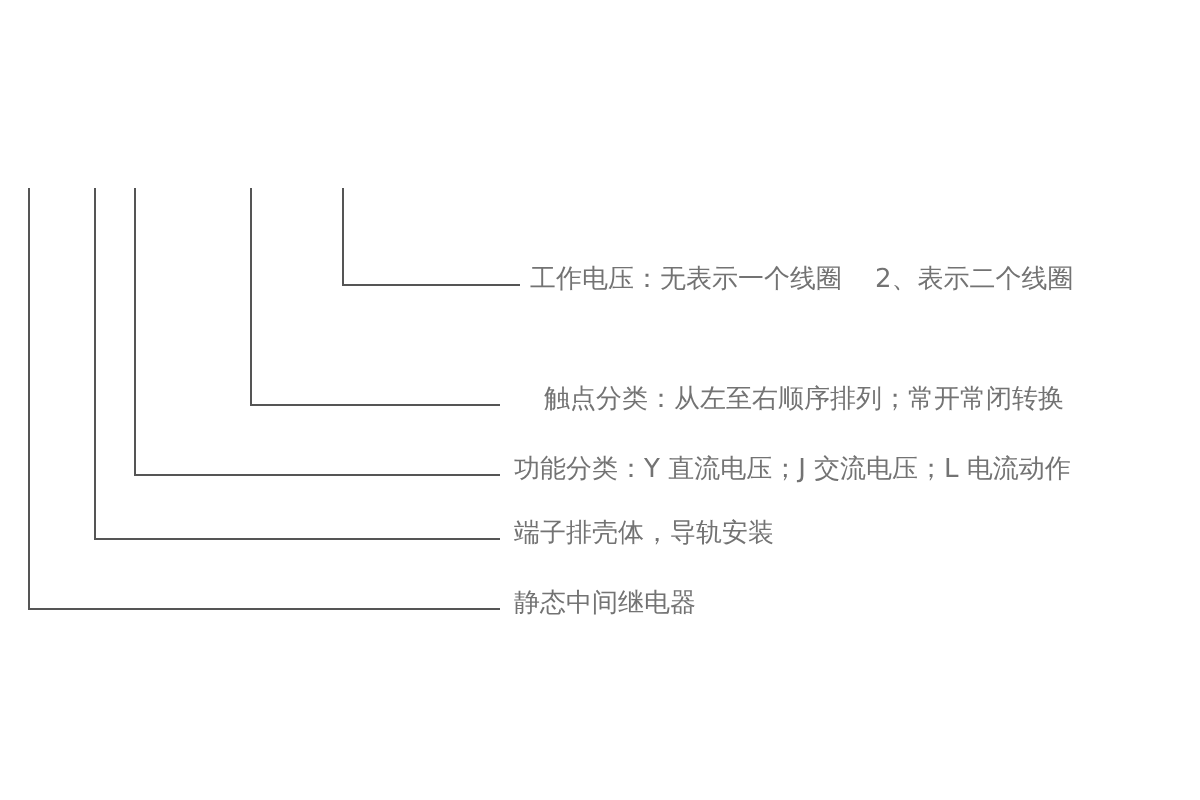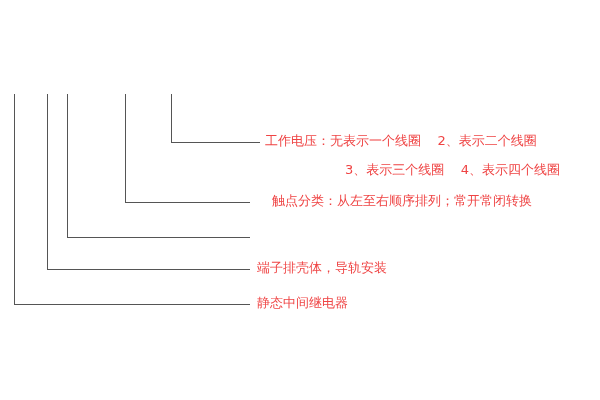--- a/index.html
+++ b/index.html
@@ -34,21 +34,21 @@
   #c-relay    { left: 14px;  top: 94px; width: 236px; height: 211px; }
   #c-housing  { left: 47px;  top: 94px; width: 203px; height: 176px; }
   #c-function { left: 67px;  top: 94px; width: 183px; height: 144px; }
   #c-contact  { left: 125px; top: 94px; width: 125px; height: 109px; }
   #c-voltage  { left: 171px; top: 94px; width: 89px;  height: 49px;  }
   
   .label {
     position: absolute;
     font-size: 13px;
     line-height: 1.3;
-    color: #ef4444;
+    color: #737373;
     white-space: pre;
     transform: translateY(-50%);
   }
   #l-voltage-1 { left: 265px; top: 141px; }
   #l-voltage-2 { left: 345px; top: 170px; }
   #l-contact   { left: 272px; top: 201px; }
   #l-function  { left: 257px; top: 236px; }
   #l-housing   { left: 257px; top: 268px; }
   #l-relay     { left: 257px; top: 303px; }
 </style>
@@ -58,18 +58,18 @@
 <div class="canvas">
 
 
   <div class="connector" id="c-relay"></div>
   <div class="connector" id="c-housing"></div>
   <div class="connector" id="c-function"></div>
   <div class="connector" id="c-contact"></div>
   <div class="connector" id="c-voltage"></div>
 
   <div class="label" id="l-voltage-1">工作电压：无表示一个线圈    2、表示二个线圈</div>
-  <div class="label" id="l-voltage-2">3、表示三个线圈    4、表示四个线圈</div>
   <div class="label" id="l-contact">触点分类：从左至右顺序排列；常开常闭转换</div>
+  <div class="label" id="l-function">功能分类：Y 直流电压；J 交流电压；L 电流动作</div>
   <div class="label" id="l-relay">静态中间继电器</div>
   <div class="label" id="l-housing">端子排壳体，导轨安装</div>
 
 </div>
 
 </body></html>

